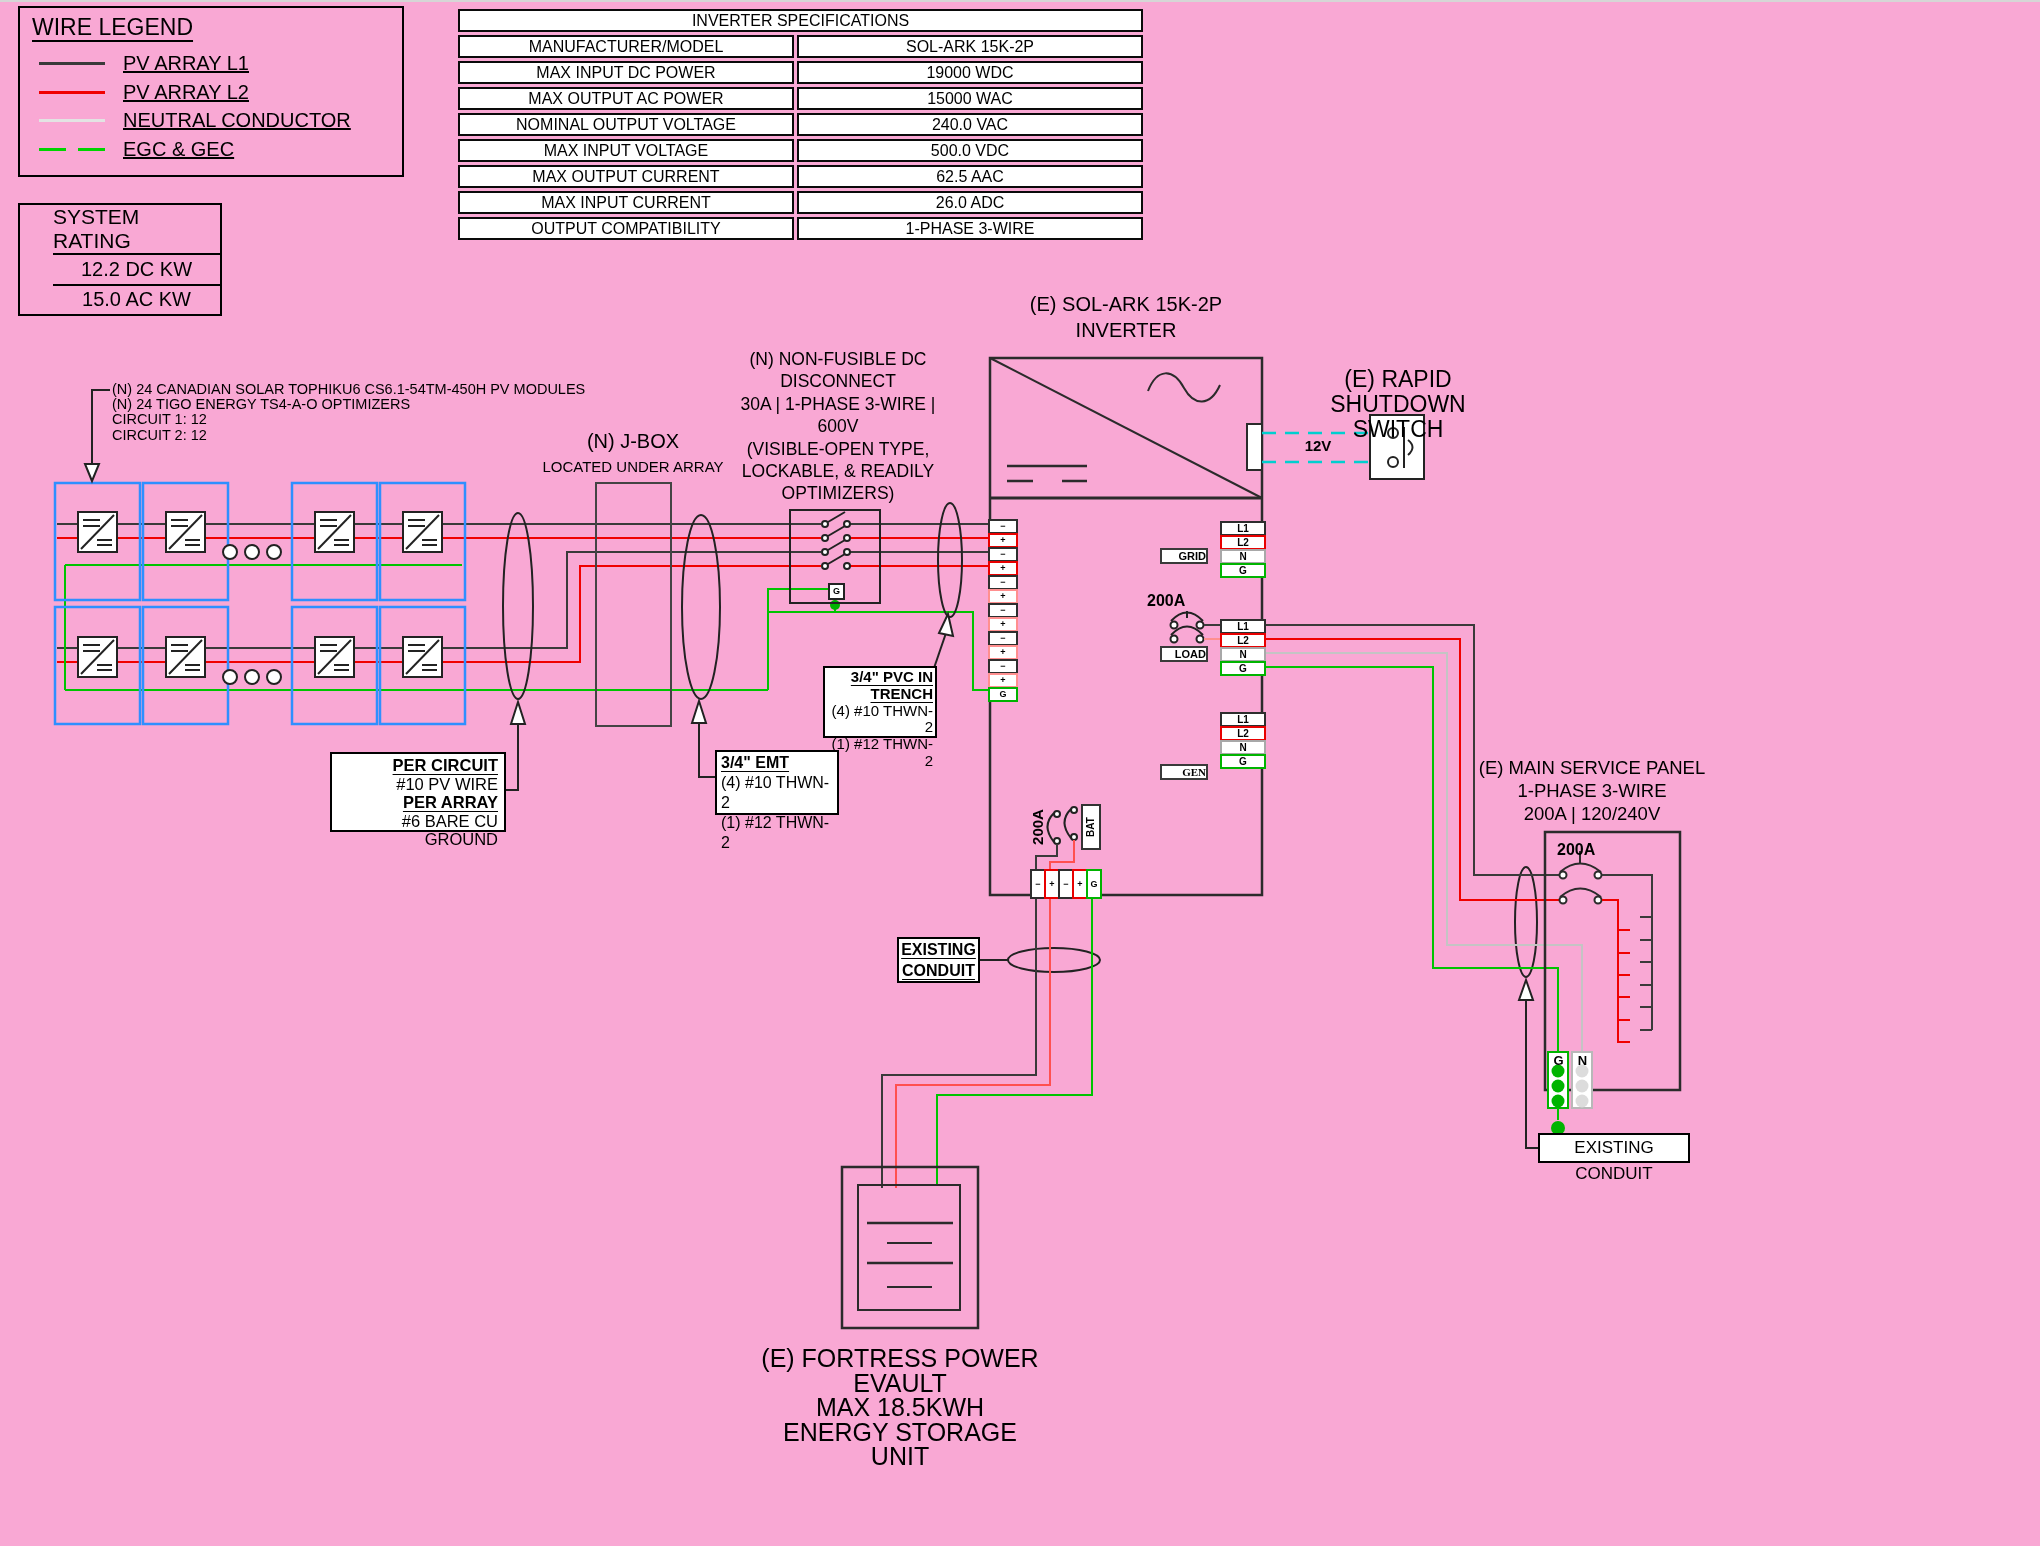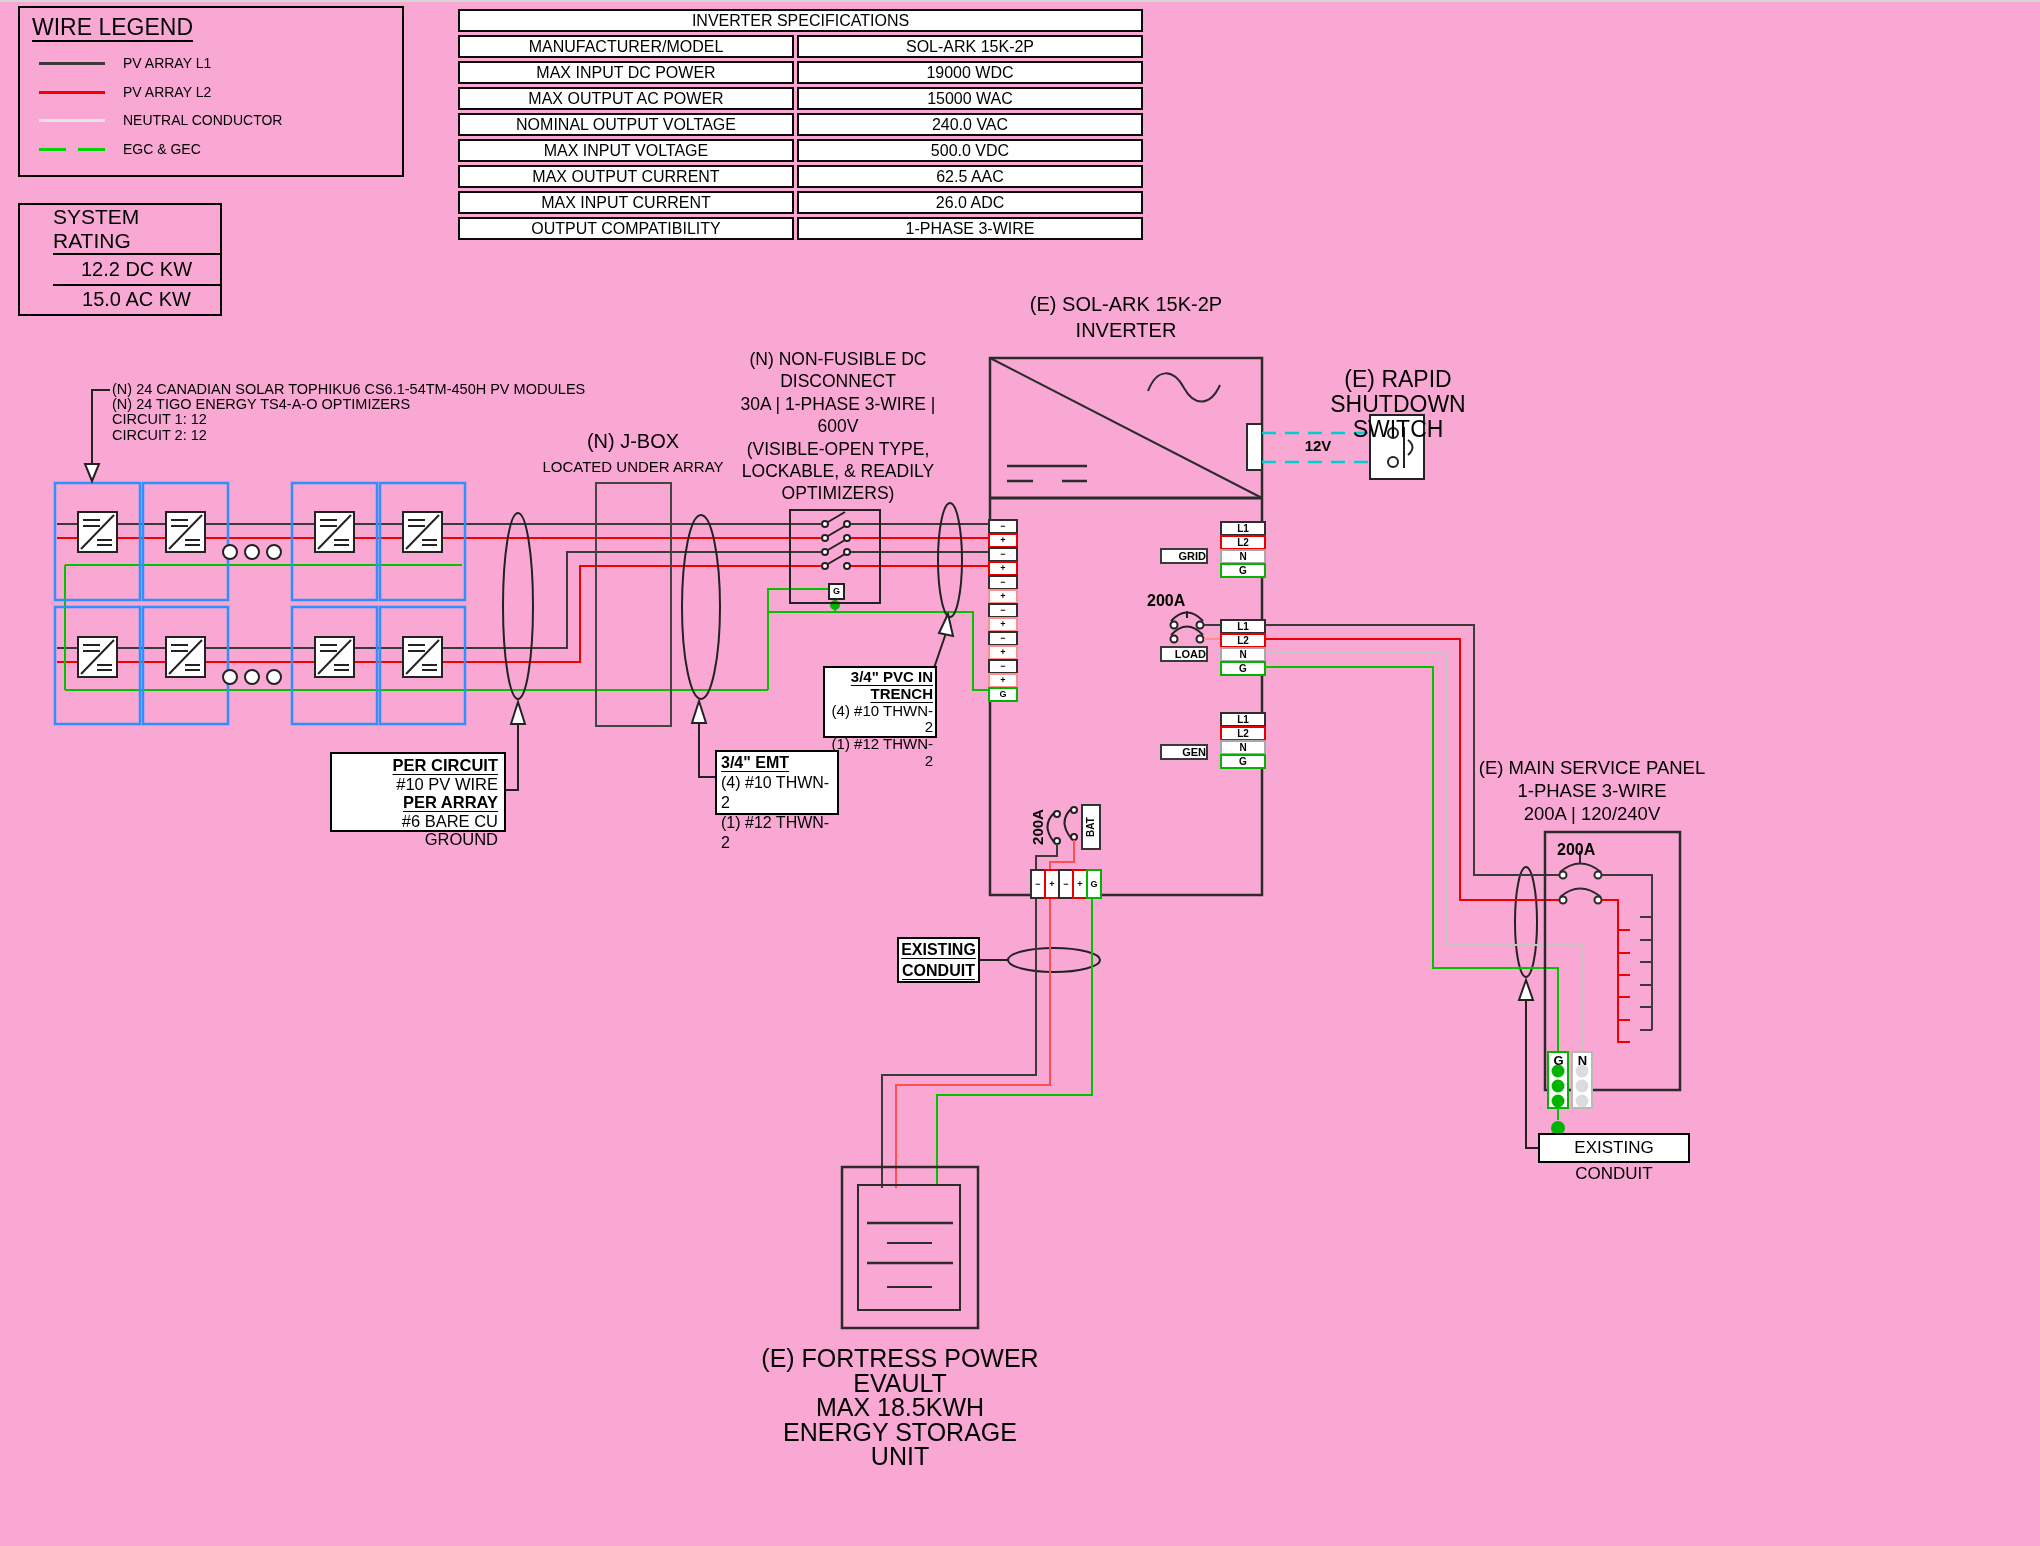--- a/index.html
+++ b/index.html
@@ -10,21 +10,21 @@
   .topedge{position:absolute;left:0;top:0;width:2040px;height:2px;background:#d6d6d6;}
 
   
   .legend{left:18px;top:6px;width:382px;height:167px;border:2px solid #000;}
   .legend-title{position:absolute;left:12px;top:6px;font-size:23px;text-decoration:underline;text-underline-offset:5px;}
   .leg-row{position:absolute;left:19px;display:flex;align-items:center;height:14px;}
   .sw{width:66px;margin-right:18px;height:0;border-top:3px solid #000;}
   .sw.l1{border-color:#3a3a3a;} .sw.l2{border-color:#f00000;} .sw.nt{border-color:#e3e3e3;}
   .sw-dash{width:66px;margin-right:18px;display:flex;gap:12px;}
   .sw-dash i{display:block;width:27px;height:3px;background:#00d400;}
-  .leg-lab{font-size:14px;white-space:nowrap;}
+  .leg-lab{font-size:20px;white-space:nowrap;text-decoration:underline;}
 
   
   .rating{left:18px;top:203px;width:200px;height:109px;border:2px solid #000;display:flex;flex-direction:column;}
   .rating>div{flex:1;display:flex;align-items:center;justify-content:center;font-size:20px;border-bottom:2px solid #000;margin-left:33px;}
   .rating>div:last-child{border-bottom:none;}
 
   
   .spec{left:455px;top:6px;border-collapse:separate;border-spacing:3px;}
   .spec td{border:2px solid #0a0a0a;background:#fff;text-align:center;font-size:16px;height:19px;padding:0 4px;}
   .spec td.c1{width:324px;} .spec td.c2{width:334px;}
@@ -404,21 +404,21 @@
 <div class="term wide nnb" style="left:1220px;top:549px;">N</div>
 <div class="term wide ggb" style="left:1220px;top:563px;">G</div>
 
 <div class="abs b" style="left:1147px;top:592px;font-size:16px;">200A</div>
 <div class="lblbox" style="left:1160px;top:646px;">LOAD</div>
 <div class="term wide l1b" style="left:1220px;top:619px;">L1</div>
 <div class="term wide l2b" style="left:1220px;top:633px;">L2</div>
 <div class="term wide nnb" style="left:1220px;top:647px;">N</div>
 <div class="term wide ggb" style="left:1220px;top:661px;">G</div>
 
-<div class="lblbox" style="left:1160px;top:744px;">GEN</div>
+<div class="lblbox" style="left:1160px;top:764px;font-family:Liberation Serif, serif;">GEN</div>
 <div class="term wide l1b" style="left:1220px;top:712px;">L1</div>
 <div class="term wide l2b" style="left:1220px;top:726px;">L2</div>
 <div class="term wide nnb" style="left:1220px;top:740px;">N</div>
 <div class="term wide ggb" style="left:1220px;top:754px;">G</div>
 
 <div class="abs b" style="left:1013px;top:817px;width:52px;height:20px;text-align:center;font-size:15px;transform:rotate(-90deg);">200A</div>
 <div class="abs b" style="left:1068px;top:817px;width:42px;height:16px;border:2px solid #333;background:#fff;text-align:center;font-size:10px;line-height:16px;transform:rotate(-90deg);">BAT</div>
 
 <div class="term bat neg" style="left:1030px;top:869px;">−</div>
 <div class="term bat pos" style="left:1044px;top:869px;">+</div>

